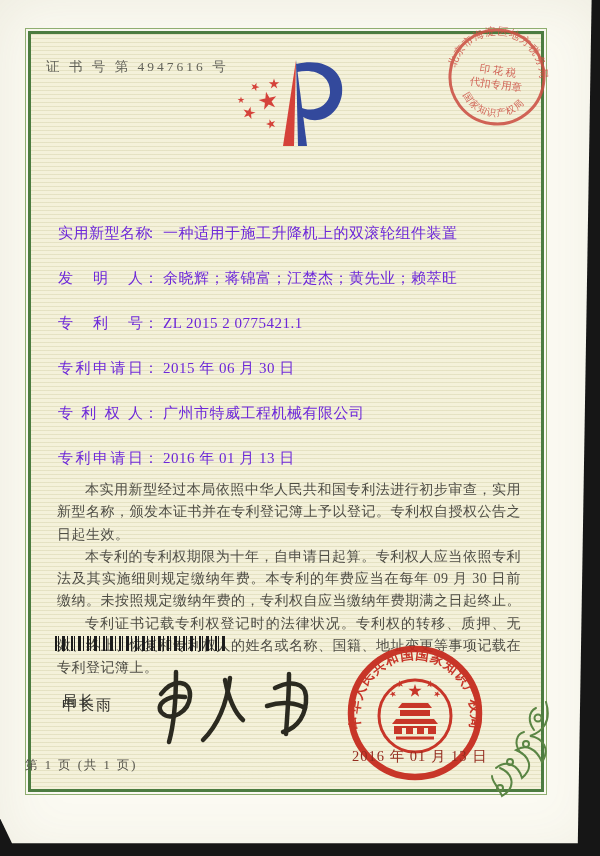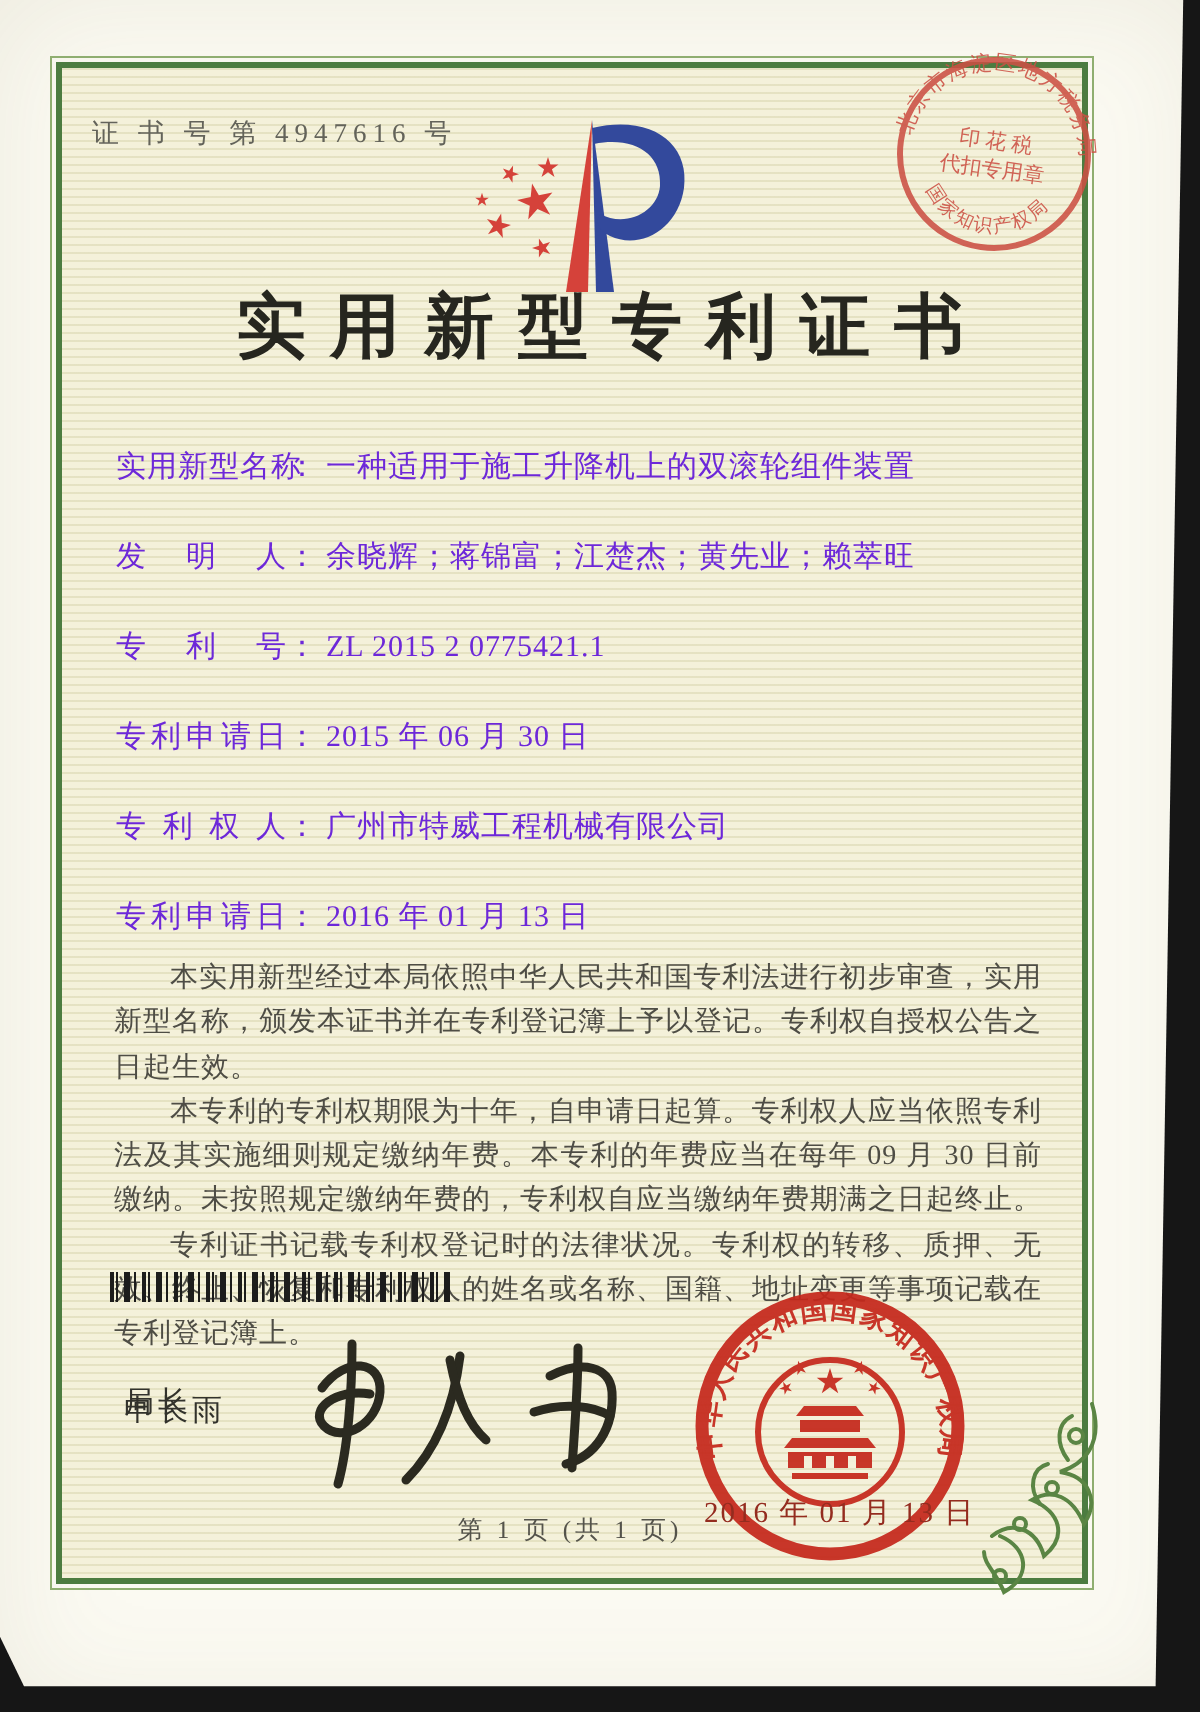--- a/index.html
+++ b/index.html
@@ -58,21 +58,21 @@
   .signer-title{top:692px;}
   .signer-name{top:696px;}
   .signature{position:absolute;left:135px;top:666px;width:190px;height:86px;}
   .office-seal{position:absolute;left:344px;top:642px;width:142px;height:142px;opacity:.93;}
   .seal-date{
     position:absolute;left:352px;top:747px;font-size:14.5px;color:#942c1f;
     letter-spacing:1px;z-index:5;white-space:nowrap;
   }
   .ornament{position:absolute;left:490px;top:700px;width:64px;height:104px;}
   .footer{
-    position:absolute;left:25px;top:757px;width:520px;text-align:center;
+    position:absolute;left:25px;top:757px;width:520px;text-align:left;
     font-size:12.5px;color:#54534b;letter-spacing:2px;
   }
   svg text, svg textPath{font-family:"Liberation Serif","DejaVu Serif",serif;}
 </style>
 </head>
 <body>
 
 <div class="paper">
 
   <div class="frame">
@@ -107,21 +107,20 @@
       <use href="#st" transform="translate(44,28) scale(5.5)"></use>
       <use href="#st" transform="translate(25,31) scale(4.5) rotate(20)"></use>
       <use href="#st" transform="translate(41,68) scale(5) rotate(-18)"></use>
       <use href="#st" transform="translate(11,44) scale(3.6)"></use>
     </g>
     <polygon points="66,4 53,90 64,90" fill="#d5423a"></polygon>
     <polygon points="66,4 68,90 77,90" fill="#33499c"></polygon>
     <path d="M 66,8 C 96,1 115,16 112,38 C 109,59 90,69 75,62 C 69,59 67,55 70,51 C 83,58 99,50 100,37 C 101,21 87,12 67,16 Z" fill="#33499c"></path>
   </svg>
 
-  <div class="title">实用新型专利证书</div>
 
   <div class="fields">
     <div class="f-row" style="top:0px"><span class="f-label">实用新型名称</span><span class="f-colon">：</span><span>一种适用于施工升降机上的双滚轮组件装置</span></div>
     <div class="f-row" style="top:45px"><span class="f-label">发明人</span><span class="f-colon">：</span><span>余晓辉；蒋锦富；江楚杰；黄先业；赖萃旺</span></div>
     <div class="f-row" style="top:90px"><span class="f-label">专利号</span><span class="f-colon">：</span><span>ZL 2015 2 0775421.1</span></div>
     <div class="f-row" style="top:135px"><span class="f-label">专利申请日</span><span class="f-colon">：</span><span>2015 年 06 月 30 日</span></div>
     <div class="f-row" style="top:180px"><span class="f-label">专利权人</span><span class="f-colon">：</span><span>广州市特威工程机械有限公司</span></div>
     <div class="f-row" style="top:225px"><span class="f-label">专利申请日</span><span class="f-colon">：</span><span>2016 年 01 月 13 日</span></div>
   </div>
 

